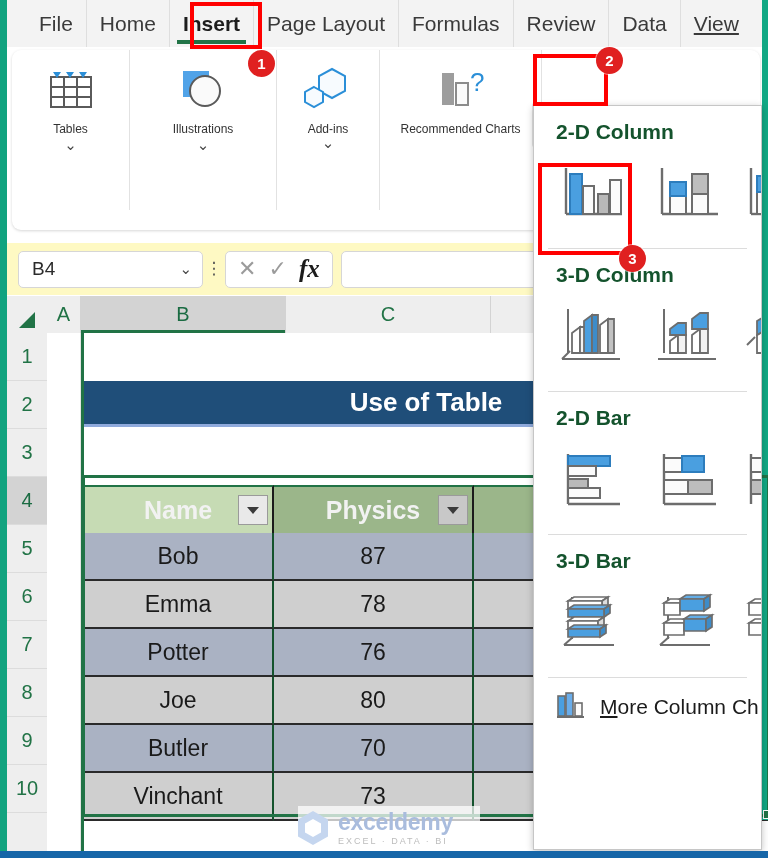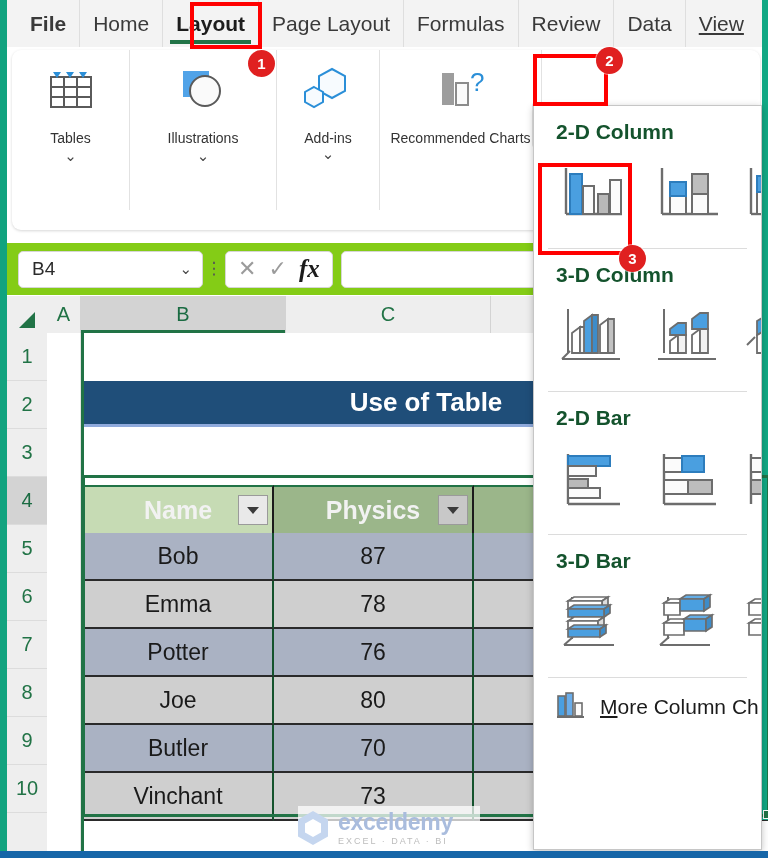--- a/index.html
+++ b/index.html
@@ -41,21 +41,21 @@
   }
   .tab {
     position: relative;
     height: 47px;
     display: flex; align-items: center; justify-content: center;
     padding: 0 13px;
     font-size: 21px; color: #3a3a3a;
     white-space: nowrap;
     border-right: 1px solid #dedede;
   }
-  .tab.first { padding-left: 23px; font-weight: bold; }
+  .tab.first { padding-left: 32px; }
   .tab.active { font-weight: bold; color: #1d1d1d; }
   .tab-underline {
     position: absolute; left: 7px; right: 7px; bottom: 3px; height: 4px;
     background: #217346;
   }
 
   
   .hl-insert {
     position: absolute; left: 190px; top: 2px; width: 72px; height: 47px;
     border: 4px solid #ff0000; z-index: 30;
@@ -75,22 +75,22 @@
   }
   .rgroup {
     height: 160px;
     display: flex; flex-direction: column; align-items: center;
     padding: 10px 6px 0 6px;
     border-right: 1px solid #e2e2e2;
     position: relative;
   }
   .rgroup .gicon { height: 62px; display: flex; align-items: center; justify-content: center; }
   .rgroup .glabel {
-    font-size: 14px; color: #333; text-align: center; line-height: 1.18;
-    margin-top: 8px;
+    font-size: 12px; color: #333; text-align: center; line-height: 1.18;
+    margin-top: 0;
   }
   .chev { display:inline-block; font-size: 15px; color:#444; }
 
   
   .chartgroup {
     position: absolute; left: 520px; top: 52px;
     display: flex; align-items: flex-start; gap: 6px;
     z-index: 20;
   }
   .chart-btn {
@@ -121,21 +121,21 @@
     z-index: 36;
     box-shadow: 0 0 0 1px rgba(255,255,255,.5);
   }
   #badge1 { left: 248px; top: 50px; }
   #badge2 { left: 596px; top: 47px; }
   #badge3 { left: 619px; top: 245px; }
 
   
   .formulabar {
     position: absolute; left: 7px; top: 243px; width: 761px; height: 52px;
-    background: #84cc16;
+    background: #fef9c3;
     display: flex; align-items: center; padding-left: 11px;
   }
   .namebox {
     width: 185px; height: 37px; background: #fff;
     border: 1px solid #d6d6d6; border-radius: 5px;
     display: flex; align-items: center; justify-content: space-between;
     padding: 0 10px 0 13px;
     font-size: 19px; color: #2b2b2b;
   }
   .dots { width: 22px; text-align: center; font-size: 17px; color: #555; letter-spacing: 0; line-height: 4px;}
@@ -331,21 +331,21 @@
   <div class="bottom-stripe"></div>
 
   <div class="tabbar">
     <div class="tab first">
         <span>File</span>
       </div>
     <div class="tab">
         <span>Home</span>
       </div>
     <div class="tab active">
-      <span>Layout</span>
+      <span>Insert</span>
       <div class="tab-underline"></div>
     </div>
     <div class="tab">
         <span>Page Layout</span>
       </div>
     <div class="tab">
         <span>Formulas</span>
       </div>
     <div class="tab">
         <span>Review</span>

